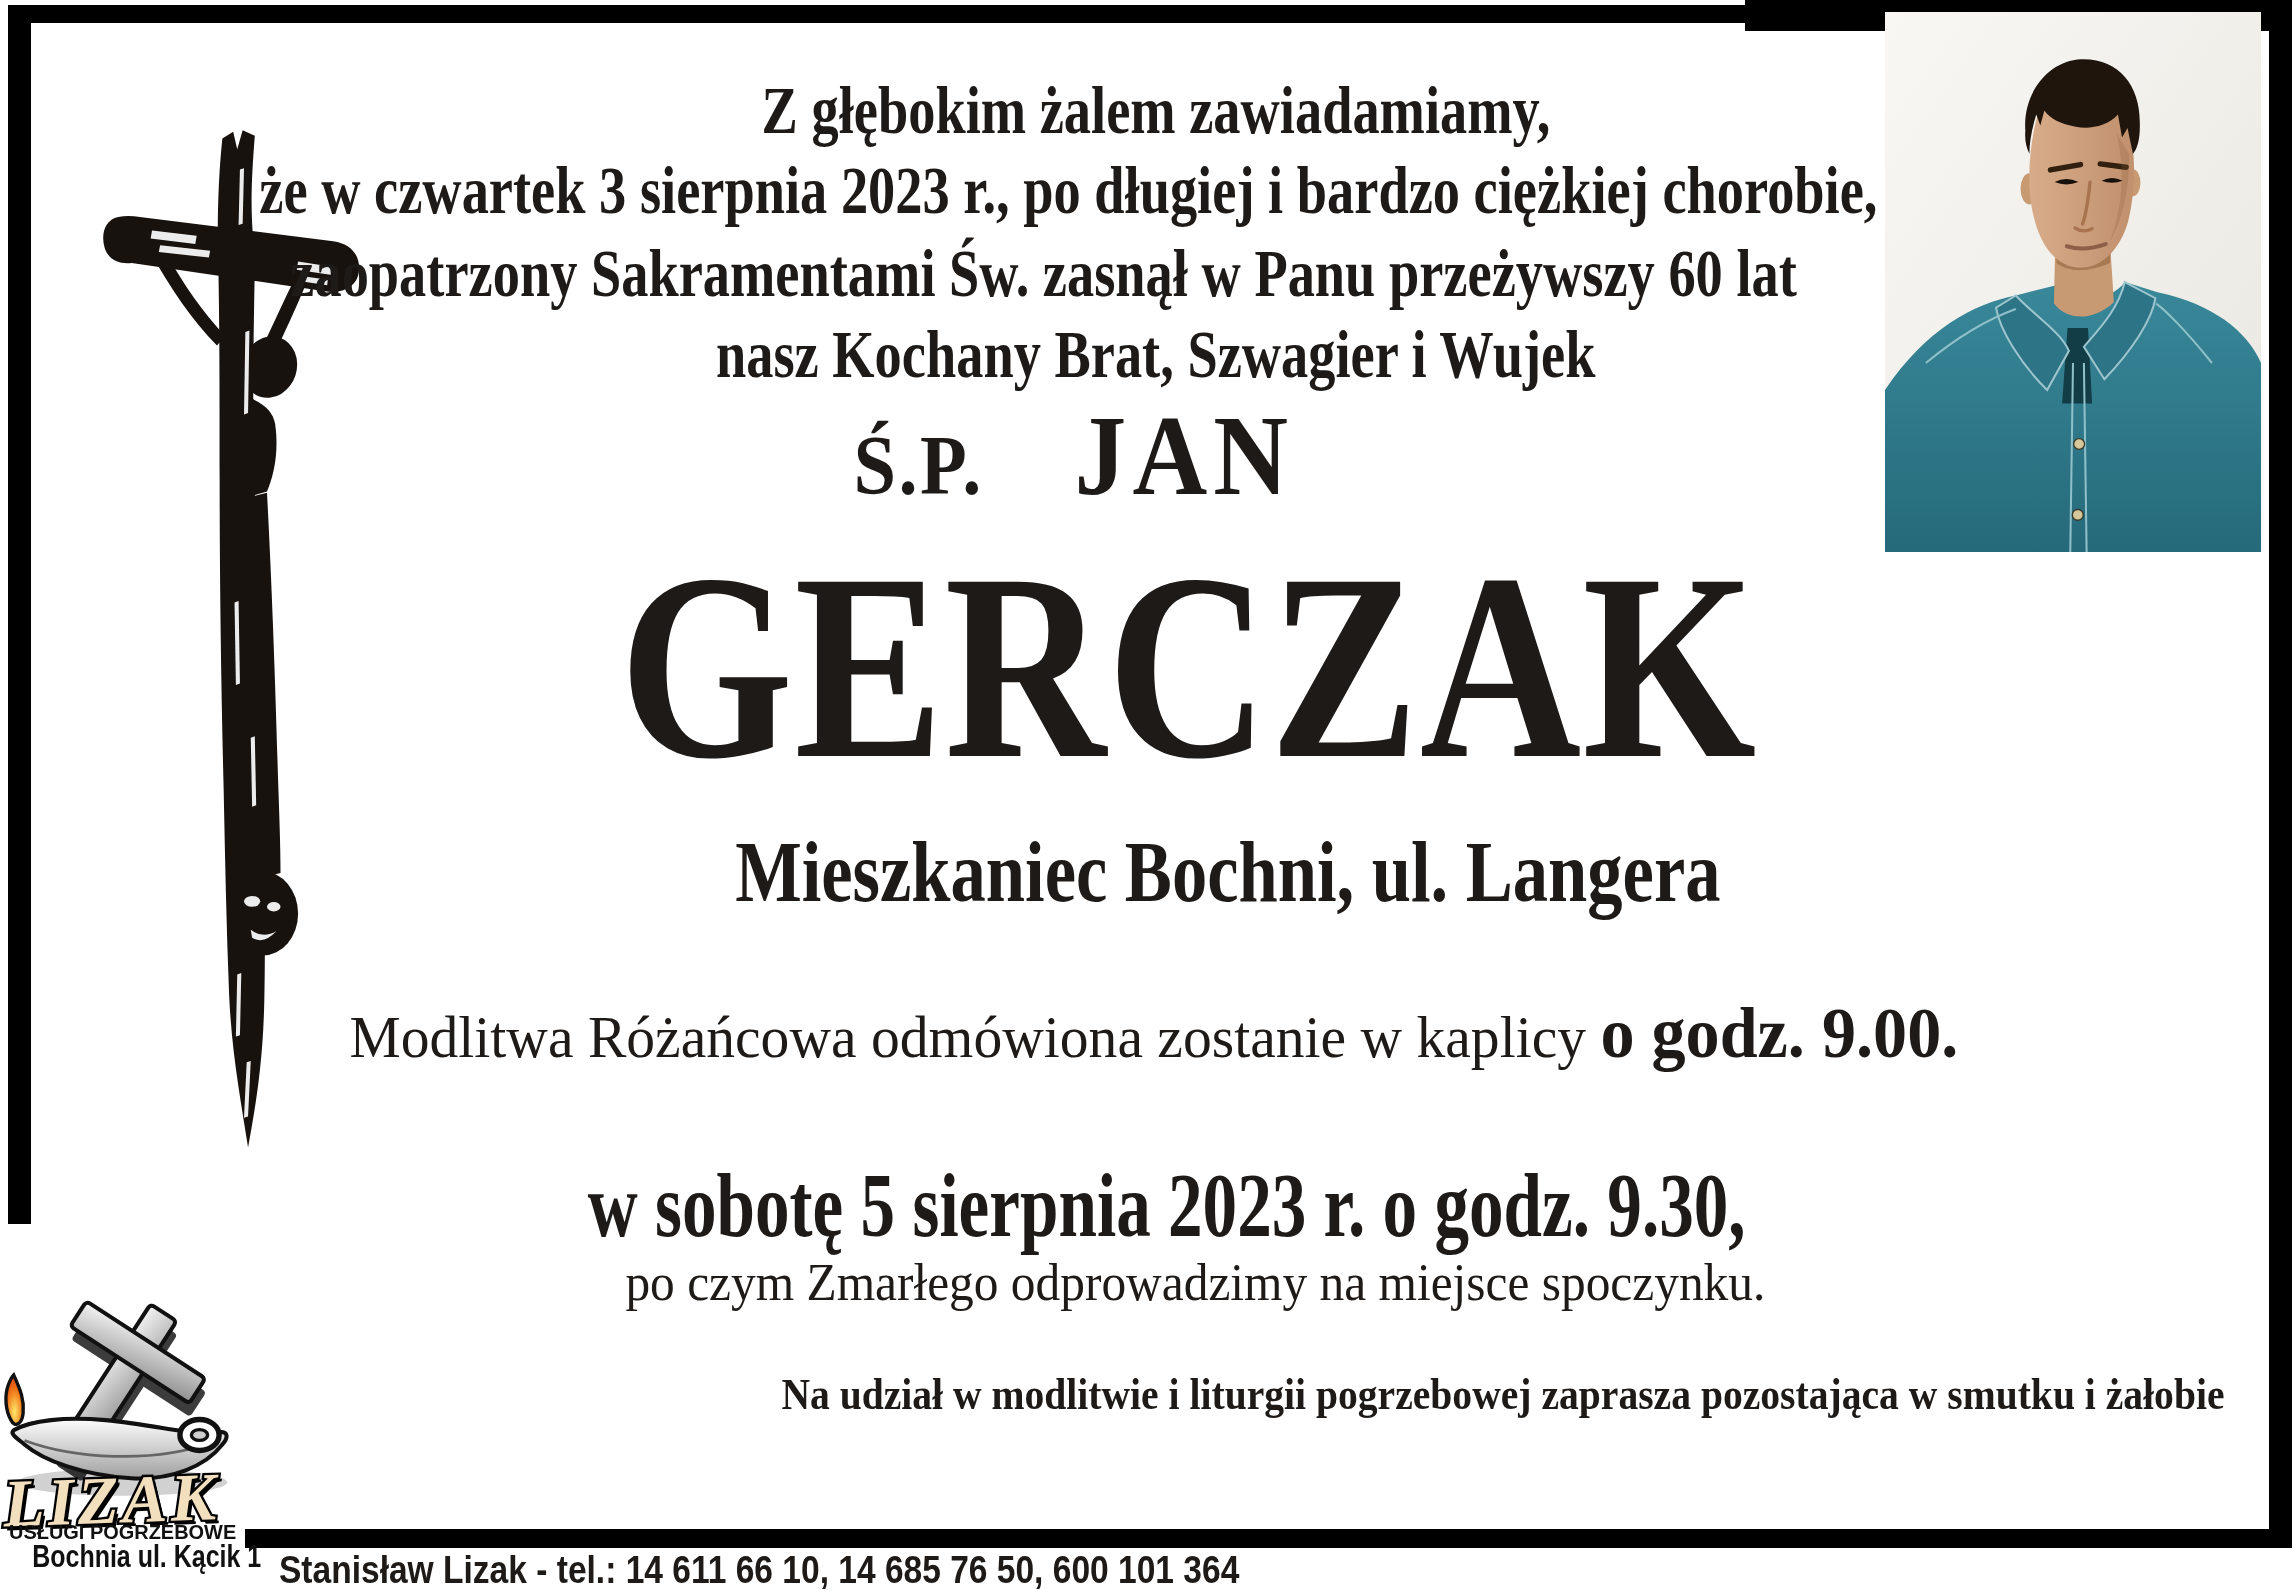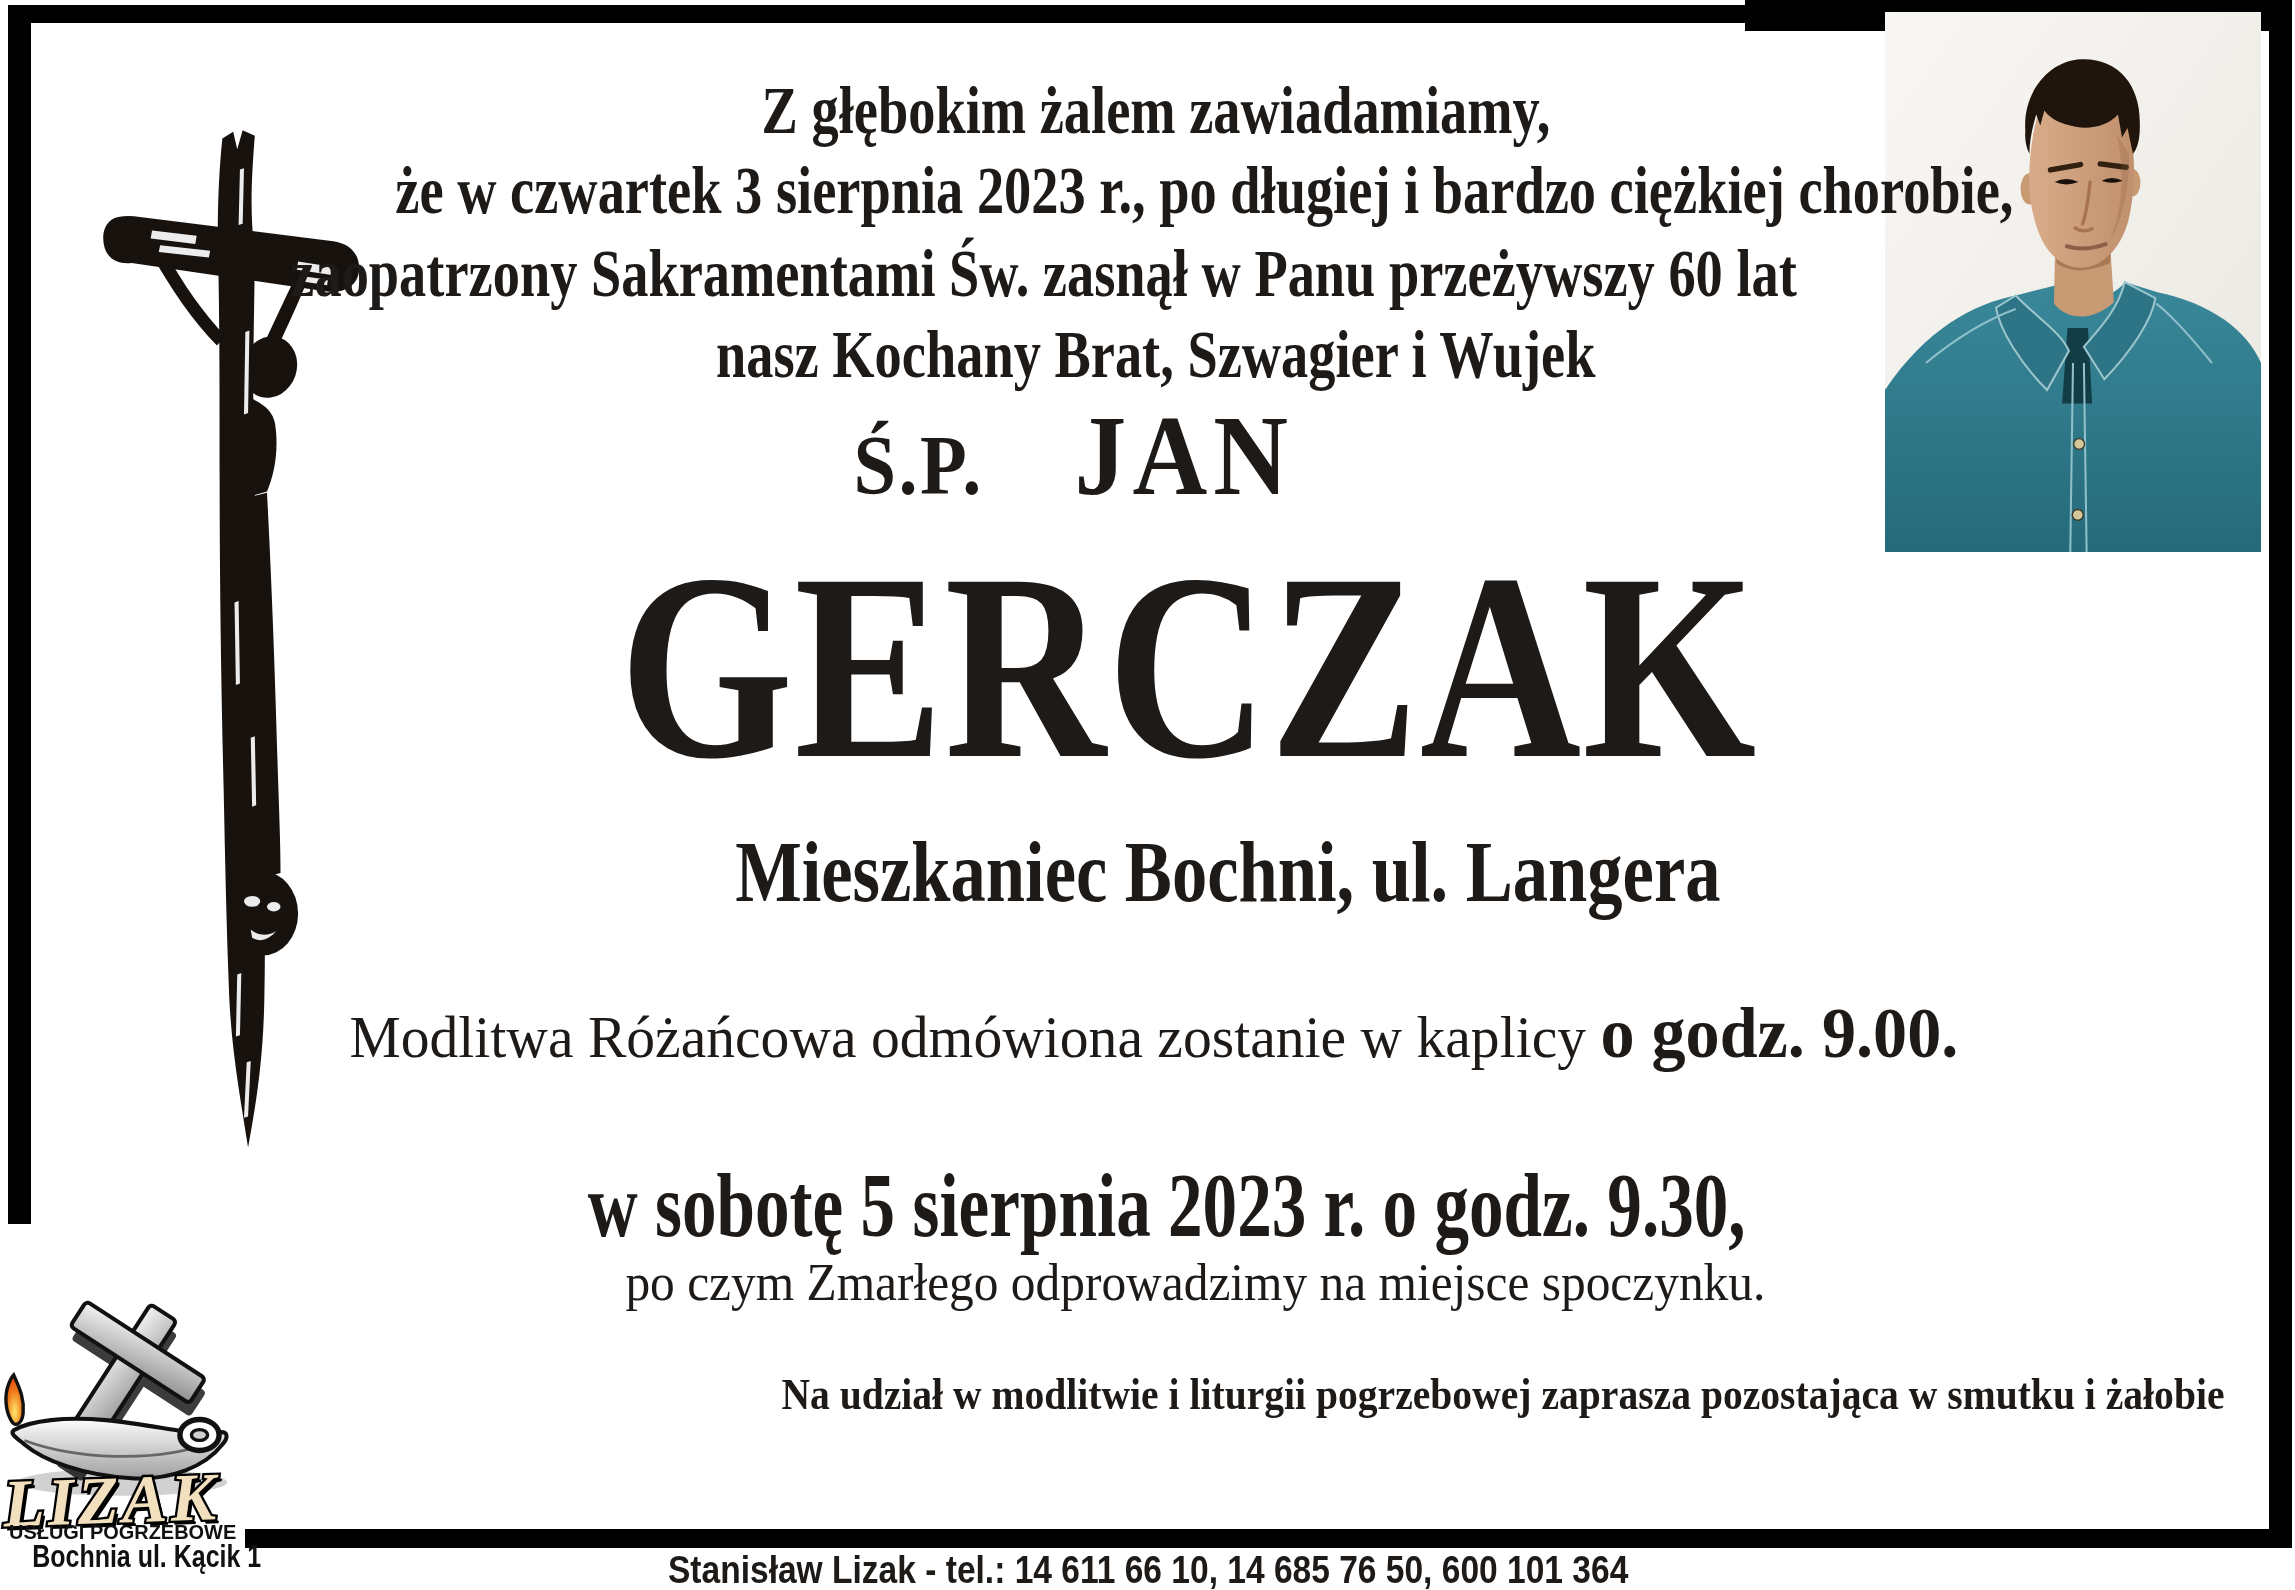--- a/index.html
+++ b/index.html
@@ -12,21 +12,21 @@
   .t{display:inline-block;transform-origin:center;}
   .bold{font-weight:bold;}
   .seg{display:inline;}
   
   .sp{font-size:85px;font-weight:bold;letter-spacing:2.7px;}
   .jan{font-size:115px;font-weight:bold;margin-left:101px;letter-spacing:6.8px;}
   
   .l-right{position:absolute;left:0;width:2226px;text-align:right;white-space:nowrap;line-height:1;}
   .l-right .t{transform-origin:right center;}
   
-  .l-contact{position:absolute;left:279px;width:1894px;text-align:center;white-space:nowrap;line-height:1;
+  .l-contact{position:absolute;left:279px;width:1894px;text-align:left;white-space:nowrap;line-height:1;
              font-family:"Liberation Sans","DejaVu Sans",sans-serif;font-weight:bold;}
   .l-contact .t{transform-origin:left center;}
   
   .l-logo{position:absolute;left:0;width:245px;text-align:center;white-space:nowrap;line-height:1;
           font-family:"Liberation Sans","DejaVu Sans",sans-serif;font-weight:bold;color:#111;}
   .l-logo .t{transform-origin:center;}
   .photo{position:absolute;left:1885px;top:12px;width:376px;height:540px;
          box-shadow:inset 0 0 37px 26px rgba(255,255,255,0.96);}
   .photo svg{display:block;width:100%;height:100%;}
   svg{overflow:visible;}
@@ -133,21 +133,21 @@
       <path d="M301,252 C298,282 295,300 290,314 M279,320 Q291,328 304,321" stroke="#a8744f" stroke-width="5" fill="none" stroke-linecap="round"></path>
       <path d="M267,347 Q293,355 324,344" stroke="#8e5f48" stroke-width="6" fill="none" stroke-linecap="round"></path>
 
       <path d="M340,180 C352,230 350,290 330,340 C348,310 360,260 358,210 Z" fill="rgba(140,90,60,0.25)"></path>
     </svg>
   </div>
 
   <div class="l bold" style="top:76px;font-size:68px;">
     <span class="t" style="transform:translateX(8px) scaleX(0.8);">Z głębokim żalem zawiadamiamy,</span>
   </div>
-  <div class="l bold" style="top:156px;font-size:68px;text-align:right;">
+  <div class="l bold" style="top:156px;font-size:68px;">
     <span class="t" style="transform:translateX(-79px) scaleX(0.8);">że w czwartek 3 sierpnia 2023 r., po długiej i bardzo ciężkiej chorobie,</span>
   </div>
   <div class="l bold" style="top:239px;font-size:68px;">
     <span class="t" style="transform:translateX(-104px) scaleX(0.8);">zaopatrzony Sakramentami Św. zasnął w Panu przeżywszy 60 lat</span>
   </div>
   <div class="l bold" style="top:320px;font-size:68px;">
     <span class="t" style="transform:translateX(8px) scaleX(0.8);">nasz Kochany Brat, Szwagier i Wujek</span>
   </div>
 
   <div class="l" style="top:398px;font-size:115px;">

